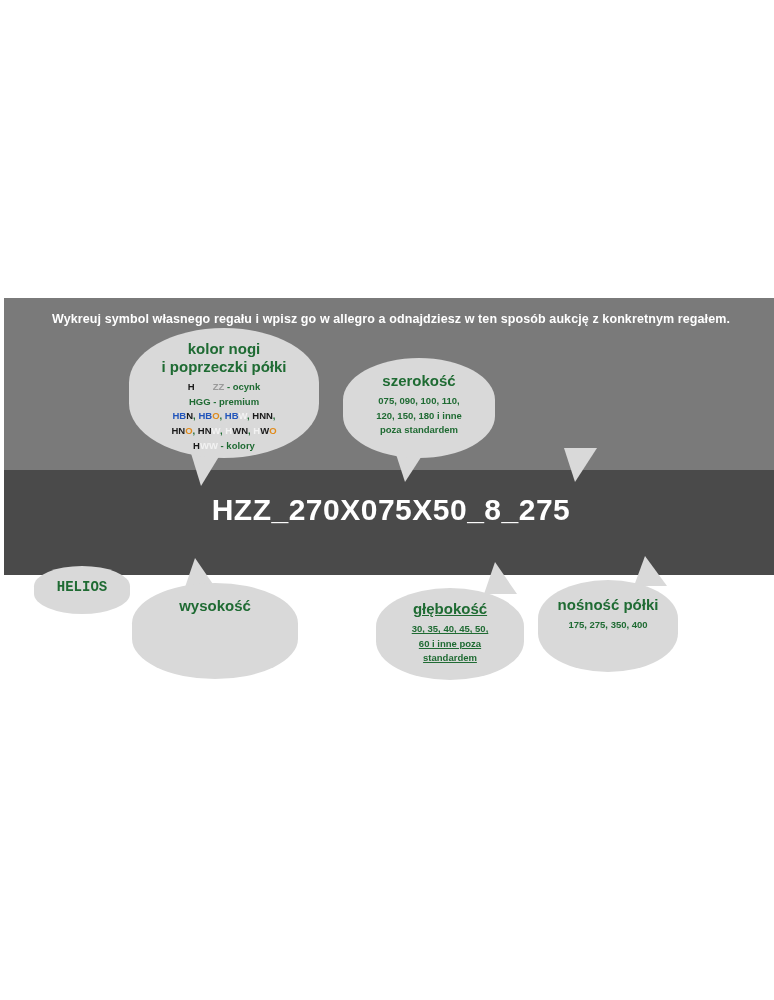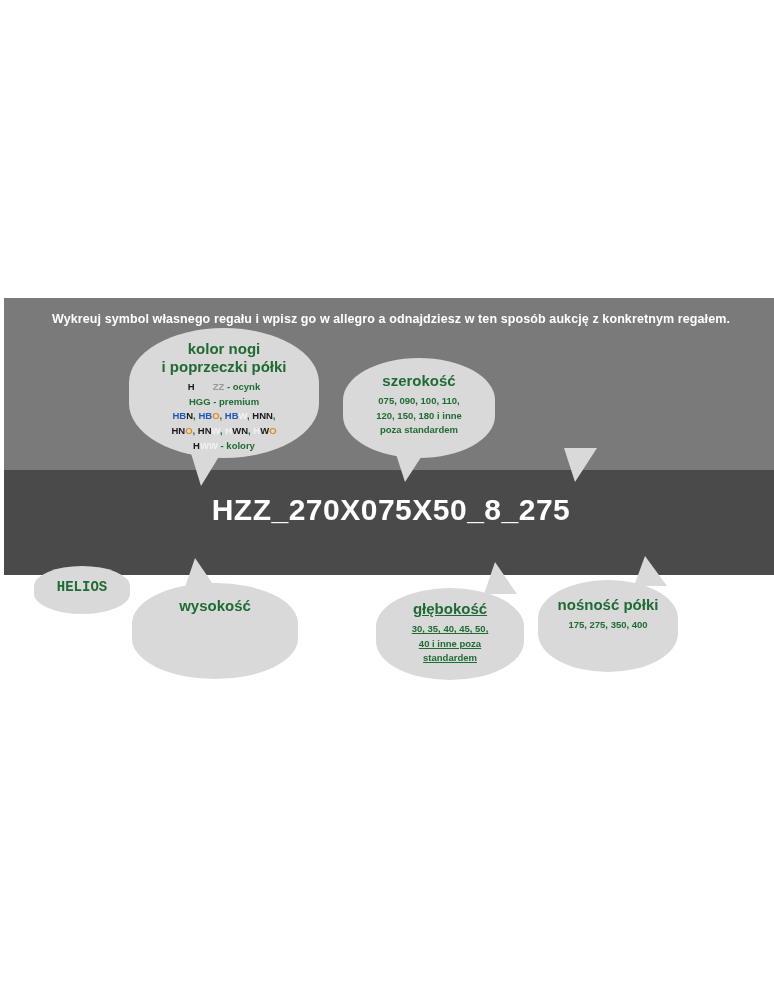--- a/index.html
+++ b/index.html
@@ -197,21 +197,21 @@
   </div>
 
   <div id="b-wysokosc" class="bubble">
     <div class="title">wysokość</div>
   </div>
 
   <div id="b-glebokosc" class="bubble">
     <div class="title">głębokość</div>
     <div class="body">
       <div>30, 35, 40, 45, 50,</div>
-      <div>40 i inne poza</div>
+      <div>60 i inne poza</div>
       <div>standardem</div>
     </div>
   </div>
 
   <div id="b-nosnosc" class="bubble">
     <div class="title">nośność półki</div>
     <div class="body">
       <div>175, 275, 350, 400</div>
     </div>
   </div>

